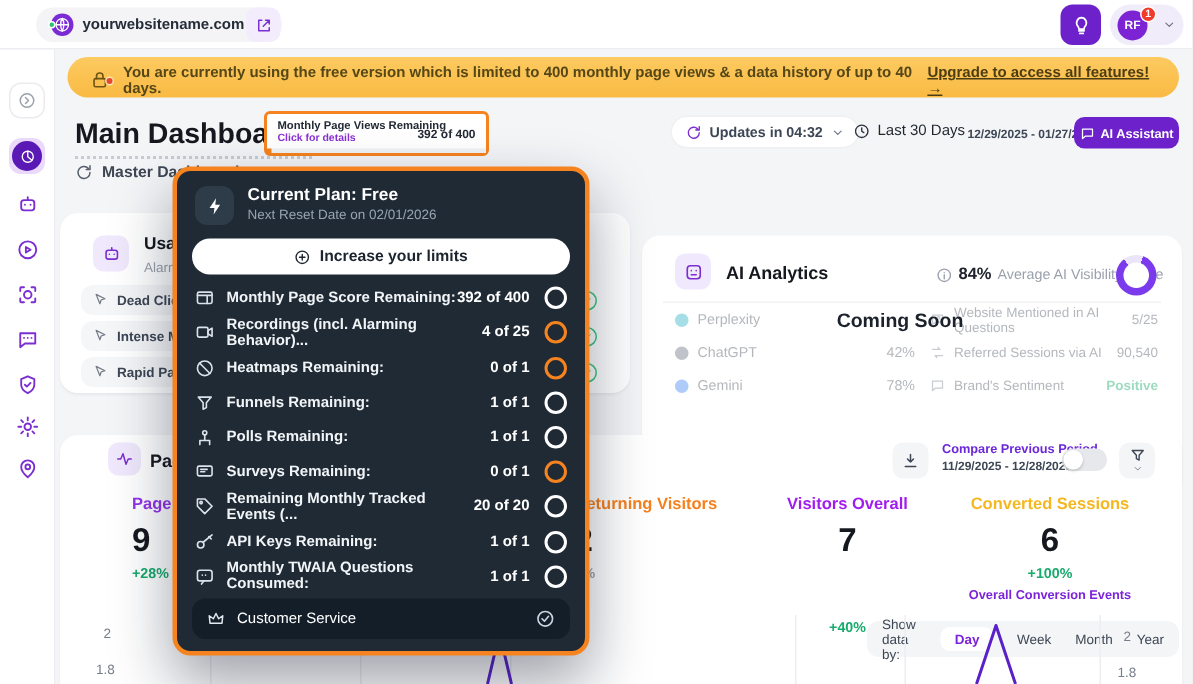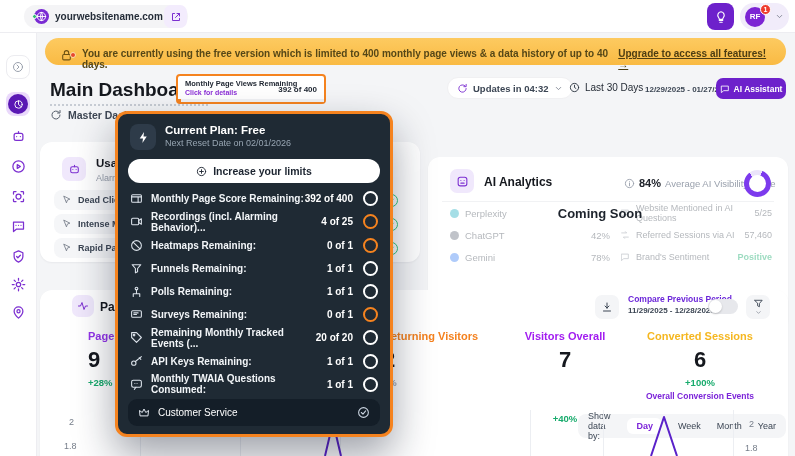--- a/index.html
+++ b/index.html
@@ -15,21 +15,21 @@
 #site-logo .ic{width:11px;height:11px}
 #site-logo i{position:absolute;left:-2px;top:5px;width:5px;height:5px;border-radius:50%;background:#2fbf71;border:1px solid #fff}
 #site-pill .lbl{font-size:10px;color:#242c38;font-weight:600}
 #open-site-btn{position:absolute;left:164px;top:5px;width:23px;height:23px;border-radius:7px;background:#f3ecfd;color:#7c2fd1;display:flex;align-items:center;justify-content:center;cursor:pointer}
 #bulb-btn{position:absolute;left:707px;top:3px;width:27px;height:27px;border-radius:8px;background:#6d21cb;color:#fff;display:flex;align-items:center;justify-content:center;cursor:pointer}
 #avatar-pill{position:absolute;left:740px;top:3px;width:49px;height:27px;border-radius:14px;background:#f1ecfa;display:flex;align-items:center;gap:3px;padding:0 5px;cursor:pointer}
 #avatar{width:20px;height:20px;border-radius:50%;background:#7c24d4;color:#fff;font-size:8px;font-weight:700;display:flex;align-items:center;justify-content:center;position:relative}
 #avatar b{position:absolute;right:-6px;top:-3px;width:11px;height:11px;border-radius:50%;background:#ee3b2d;color:#fff;font-size:7px;font-weight:700;display:flex;align-items:center;justify-content:center;border:1px solid #fff}
 .chev{color:#6b7280}
 
-#banner{position:absolute;left:45px;top:38px;width:741px;height:27px;border-radius:14px;background:linear-gradient(180deg,#fdca60,#f9ba43);display:flex;align-items:flex-start;gap:9px;padding:10px 15px;z-index:2}
+#banner{position:absolute;left:45px;top:38px;width:741px;height:27px;border-radius:14px;background:linear-gradient(180deg,#fdca60,#f9ba43);display:flex;align-items:flex-end;gap:9px;padding:0 15px;z-index:2}
 #banner .lockwrap{position:relative;color:#6f5312}
 #banner .lockwrap i{position:absolute;right:-3px;top:4px;width:6px;height:6px;border-radius:50%;background:#e8472e;border:1px solid #fbe3ae}
 #banner .txt{font-size:10px;font-weight:600;color:#564717}
 #banner .lnk{margin-left:auto;font-size:10px;font-weight:700;color:#4d3d12;text-decoration:underline;cursor:pointer}
 
 #page-title{position:absolute;left:50px;top:79px;font-size:19px;font-weight:800;color:#15181e;padding-bottom:3px;border-bottom:2px dotted #c7ccd4;z-index:2}
 #pv-widget{position:absolute;left:176px;top:74px;width:150px;height:30px;background:#fff;border:2px solid #f5831f;border-radius:4px;padding:3px 7px 0;z-index:3;cursor:pointer}
 #pv-widget .w-title{font-size:7.5px;font-weight:700;color:#232a35}
 #pv-widget .w-sub{font-size:7px;color:#8b2fd6;font-weight:700;margin-top:1px}
 #pv-widget .w-val{position:absolute;right:7px;top:9px;font-size:8px;font-weight:700;color:#232a35}
@@ -416,21 +416,21 @@
           <span class="nm" style="font-size: 9px;">Website Mentioned in AI Questions</span>
           <span class="vl" style="font-size: 9px;">5/25</span>
         </div>
         <div class="ai-row" style="left: 192px; top: 70px; width: 152px;">
           <span class="ic ric" style="width: 10px; height: 10px;">
             <svg viewBox="0 0 24 24">
               <path d="M4 7h12l-3-3M20 17H8l3 3"></path>
             </svg>
           </span>
           <span class="nm" style="font-size: 9px;">Referred Sessions via AI</span>
-          <span class="vl" style="font-size: 9px;">57,460</span>
+          <span class="vl" style="font-size: 9px;">90,540</span>
         </div>
         <div class="ai-row" style="left: 192px; top: 92px; width: 152px;">
           <span class="ic ric" style="width: 10px; height: 10px;">
             <svg viewBox="0 0 24 24">
               <path d="M4 5h16v11H9l-5 4z"></path>
             </svg>
           </span>
           <span class="nm" style="font-size: 9px;">Brand's Sentiment</span>
           <span class="vl pos" style="font-size: 9px;">Positive</span>
         </div>

